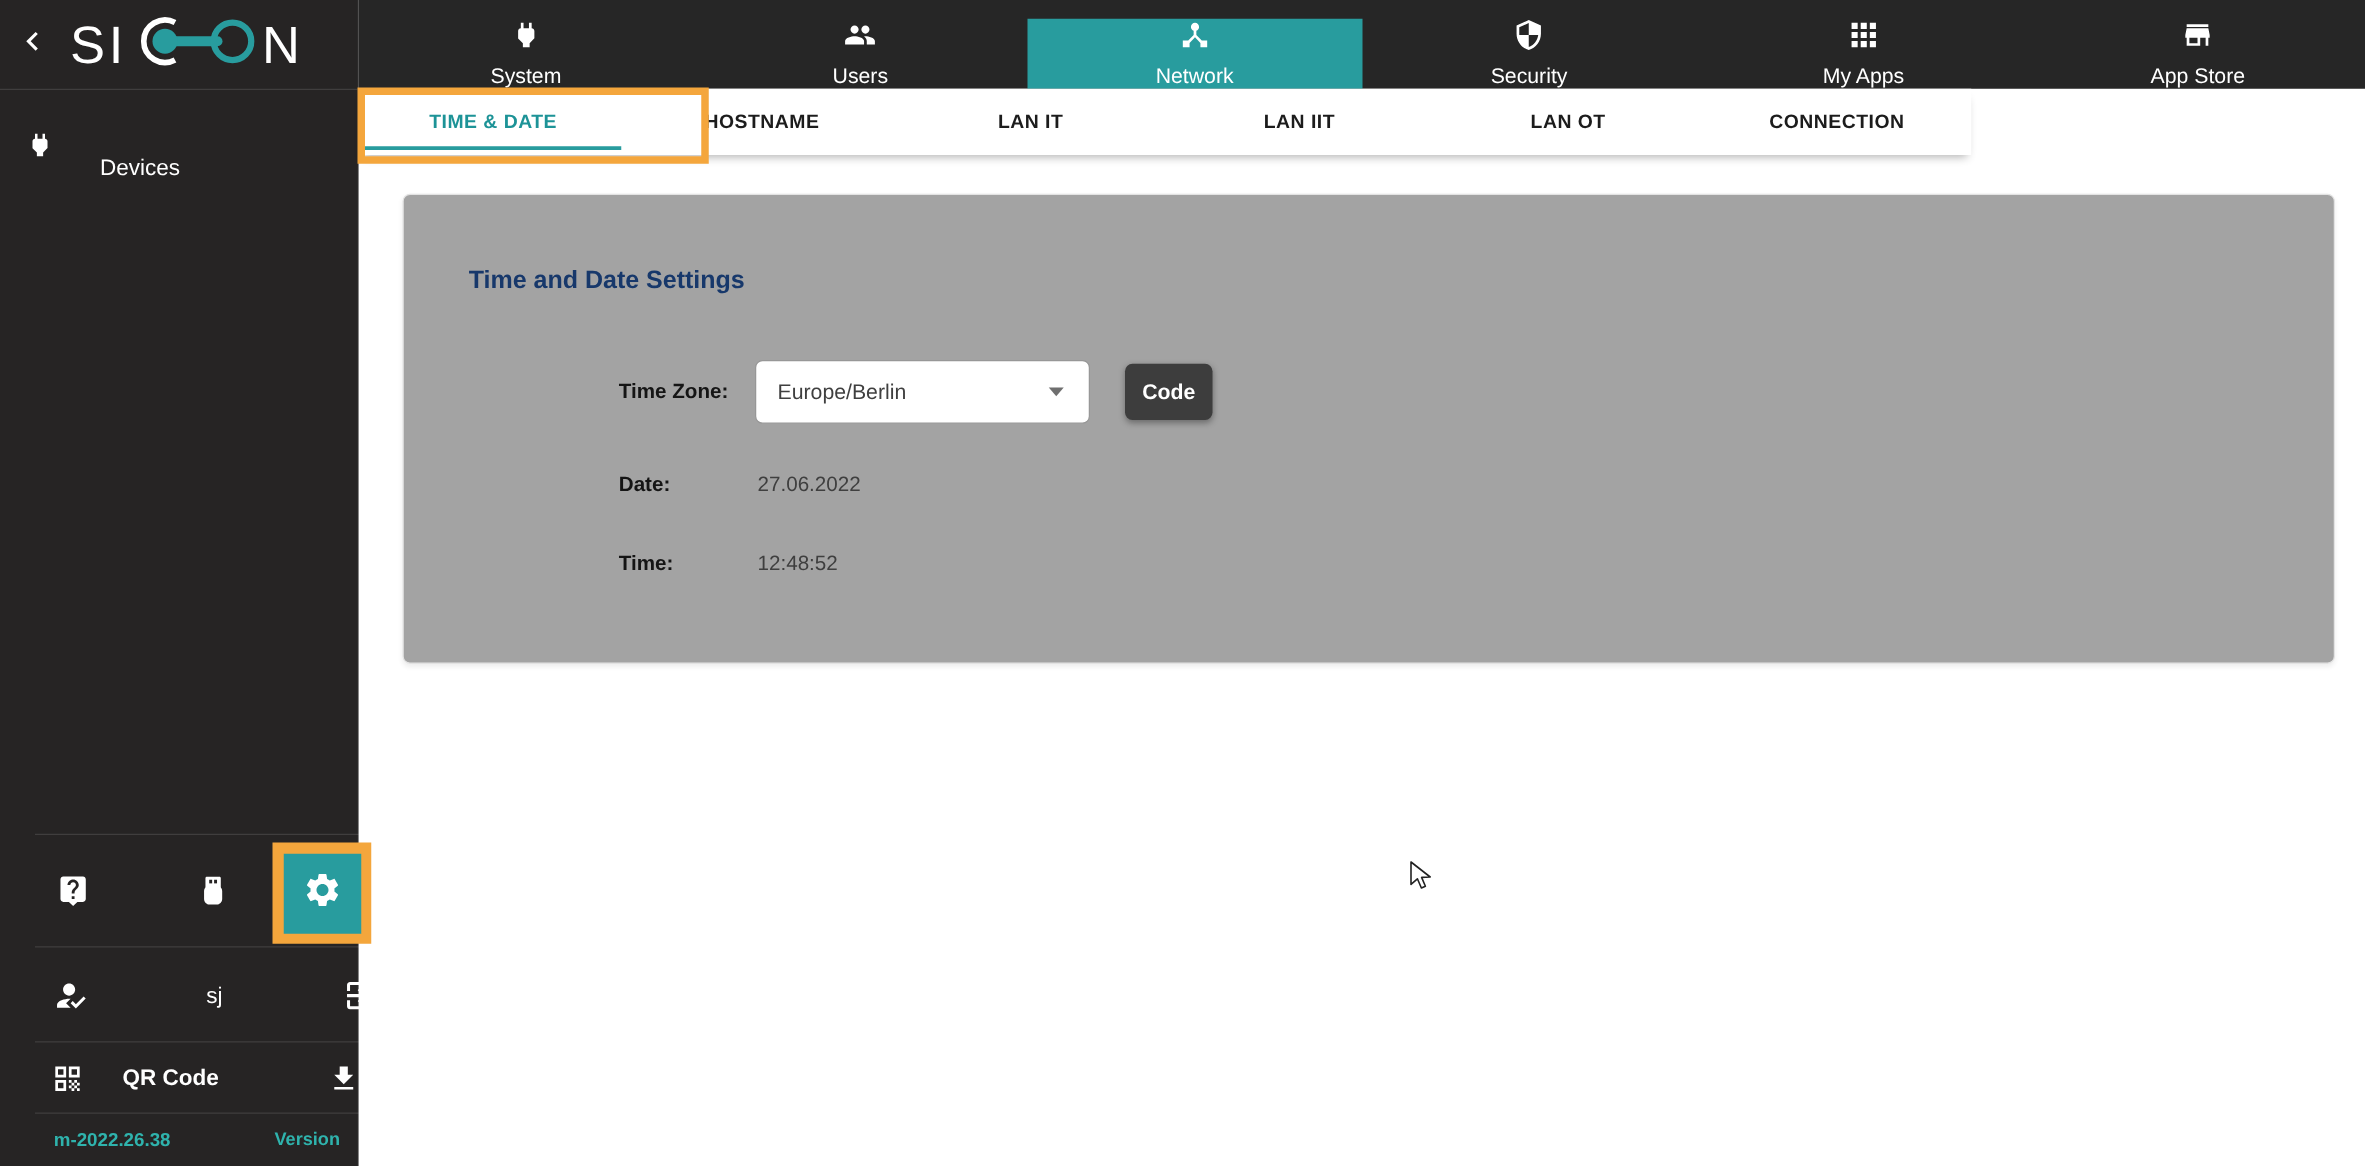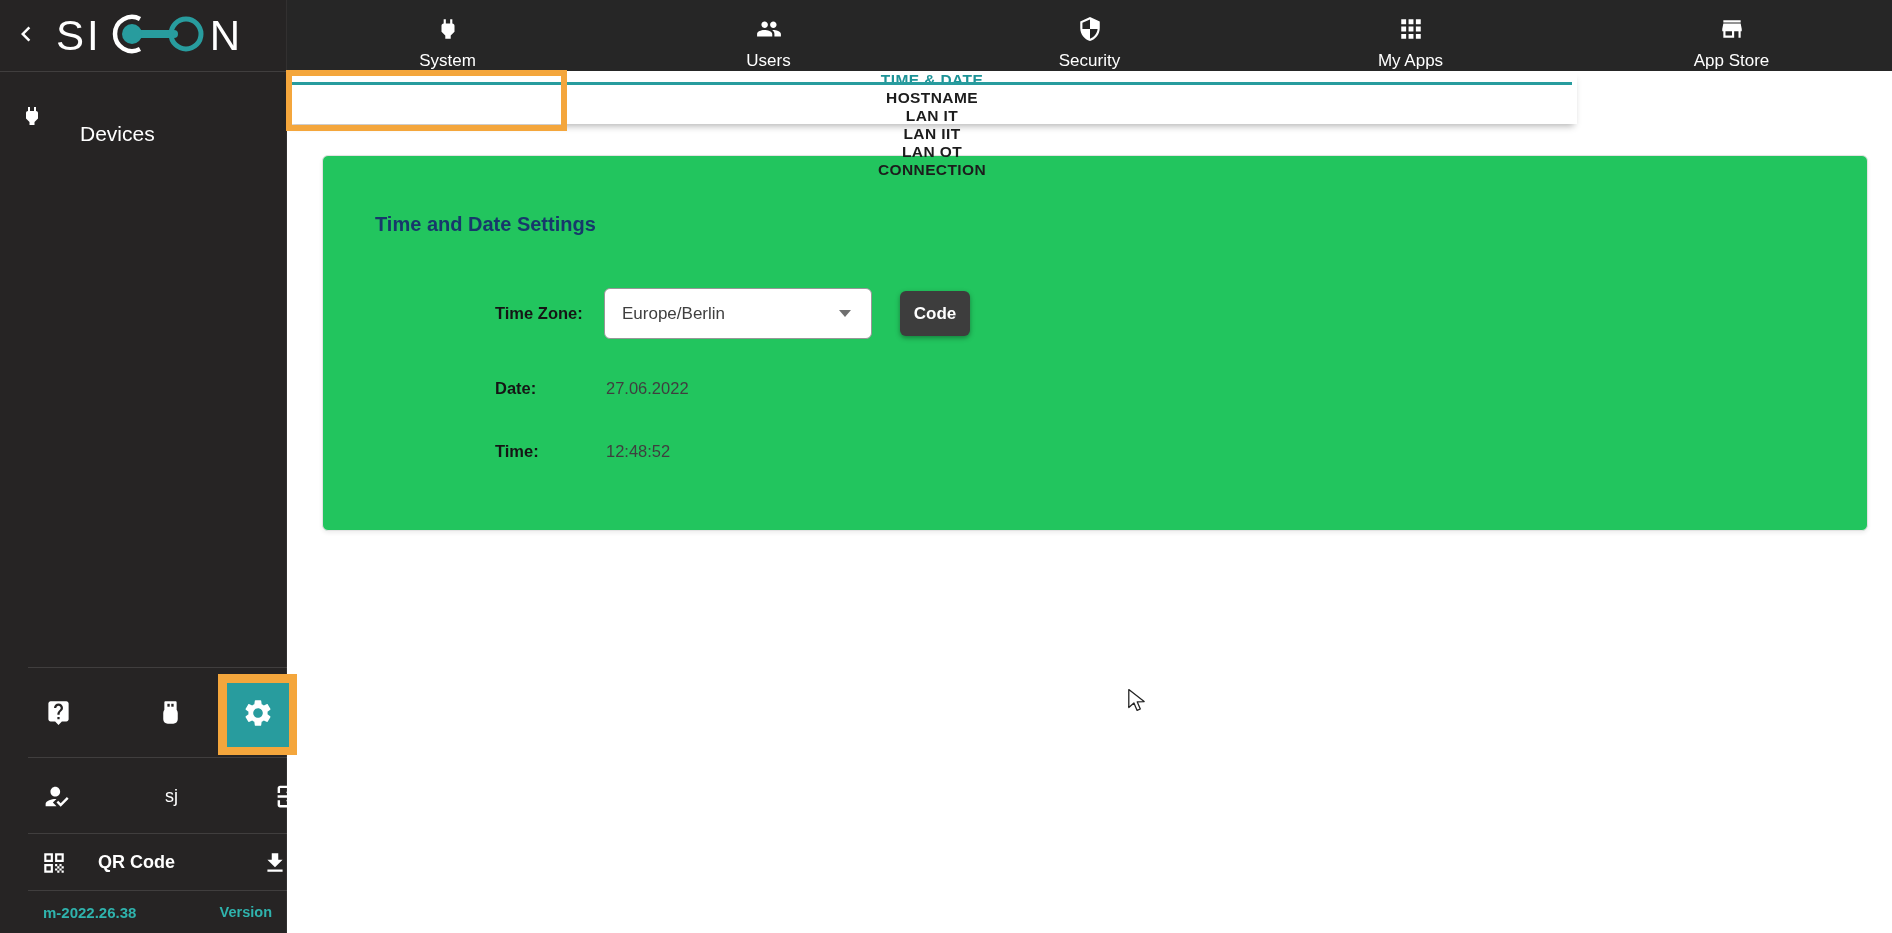--- a/index.html
+++ b/index.html
@@ -13,21 +13,21 @@
   .side-header { height:71px; display:flex; align-items:center; }
   .back-btn { width:40px; height:40px; margin-left:6px; display:flex; align-items:center;
     justify-content:center; cursor:pointer; }
   .back-btn svg { width:30px; height:30px; fill:#fff; }
   .logo { display:flex; align-items:center; margin-left:10px; }
   .logo-text { font-size:42px; font-weight:400; letter-spacing:3px; color:#fff; line-height:48px; }
   .side-div { height:1px; background:rgba(255,255,255,.12); }
   .devices-item { margin-top:20px; height:52px; display:flex; align-items:center;
     padding-left:20px; cursor:pointer; }
   .devices-item svg { width:24px; height:24px; fill:#fff; }
-  .devices-item .lbl { margin-left:36px; font-size:21px;margin-top:32px; }
+  .devices-item .lbl { margin-left:36px; font-size:18px;margin-top:32px; }
 
   .side-bottom { position:absolute; left:0; bottom:0; width:287px;padding-left:28px; }
   .srow { position:relative; border-top:1px solid rgba(255,255,255,.12); }
   .srow-icons { height:90px; }
   .srow-user  { height:76px; }
   .srow-qr    { height:57px; }
   .srow-ver   { height:43px; display:flex; align-items:center;
     justify-content:space-between; padding:0 15px; }
   .sicon { position:absolute; cursor:pointer; }
   .sicon svg { fill:#fff; }
@@ -48,30 +48,30 @@
   .topnav { position:absolute; left:287px; top:0; width:1605px; height:71px;
     background:#262626; display:flex;align-items:flex-end; }
   .nav-tab { flex:1; display:flex; flex-direction:column; align-items:center;
     justify-content:center; gap:5px; color:#fff; cursor:pointer; }
   .nav-tab svg { width:26px; height:26px; fill:#fff; }
   .nav-tab .lbl { font-size:17px; }
   .nav-tab.active { background:#289C9E; }
 
   
   .subnav { position:absolute; left:287px; top:71px; width:1290px; height:53px;
-    background:#fff; display:flex; box-shadow:0 5px 7px -3px rgba(0,0,0,.30); z-index:5;flex-direction:column; }
+    background:#fff; display:flex; box-shadow:0 5px 7px -3px rgba(0,0,0,.30); z-index:5; }
   .sub-tab { flex:1; position:relative; display:flex; align-items:center; justify-content:center;
     font-size:15.5px; font-weight:700; letter-spacing:.4px; color:#1c1c1c; cursor:pointer; }
   .sub-tab.active { color:#1D9397; }
   .tab-underline { position:absolute; left:5px; right:5px; bottom:4px; height:3px;
     background:#289C9E; }
 
   
   .content { position:absolute; left:287px; top:124px; width:1605px; height:809px; background:#fff; }
-  .card { position:absolute; left:35px; top:31px; width:1546px; height:376px; background:#22c55e;
+  .card { position:absolute; left:35px; top:31px; width:1546px; height:376px; background:#a3a3a3;
     border:1px solid #e3e3e3; border-radius:6px; box-shadow:0 2px 4px rgba(0,0,0,.07); }
   .card-title { position:absolute; left:52px; top:57px; font-size:20px; font-weight:700;
     color:#17386B; }
   .fld-label { position:absolute; font-size:16.5px; font-weight:700; color:#151515; }
   .fld-value { position:absolute; font-size:16.5px; color:#3f3f3f; }
   .tz-label  { left:172px; top:132px; line-height:51px; }
   .tz-select { position:absolute; left:281px; top:132px; width:268px; height:51px;
     border:1px solid #979797; border-radius:6px; background:#fff; display:flex;
     align-items:center; justify-content:space-between; padding:0 20px 0 17px;
     font-size:17px; color:#3f3f3f; cursor:pointer; }
@@ -205,20 +205,28 @@
       <span class="lbl">System</span>
     </div>
     <div class="nav-tab">
       <span>
         <svg viewBox="0 0 24 24" width="26" height="26" fill="#fff">
             <path d="M16 11c1.66 0 2.99-1.34 2.99-3S17.66 5 16 5c-1.66 0-3 1.34-3 3s1.34 3 3 3zm-8 0c1.66 0 2.99-1.34 2.99-3S9.66 5 8 5C6.34 5 5 6.34 5 8s1.34 3 3 3zm0 2c-2.33 0-7 1.17-7 3.5V19h14v-2.5c0-2.33-4.67-3.5-7-3.5zm8 0c-.29 0-.62.02-.97.05 1.16.84 1.97 1.97 1.97 3.45V19h6v-2.5c0-2.33-4.67-3.5-7-3.5z"></path>
           </svg>
       </span>
       <span class="lbl">Users</span>
     </div>
+    <div class="nav-tab active">
+      <span>
+        <svg viewBox="0 0 24 24" width="26" height="26" fill="#fff">
+            <path d="M17 16l-4-4V8.82C14.16 8.4 15 7.3 15 6c0-1.66-1.34-3-3-3S9 4.34 9 6c0 1.3.84 2.4 2 2.82V12l-4 4H3v5h5v-3.05l4-4.2 4 4.2V21h5v-5h-4z"></path>
+          </svg>
+      </span>
+      <span class="lbl">Network</span>
+    </div>
     <div class="nav-tab">
       <span>
         <svg viewBox="0 0 24 24" width="26" height="26" fill="#fff">
             <path d="M12 1 3 5v6c0 5.55 3.84 10.74 9 12 5.16-1.26 9-6.45 9-12V5l-9-4zm0 10.99h7c-.53 4.12-3.28 7.79-7 8.94V12H5V6.3l7-3.11v8.8z"></path>
           </svg>
       </span>
       <span class="lbl">Security</span>
     </div>
     <div class="nav-tab">
       <span>

